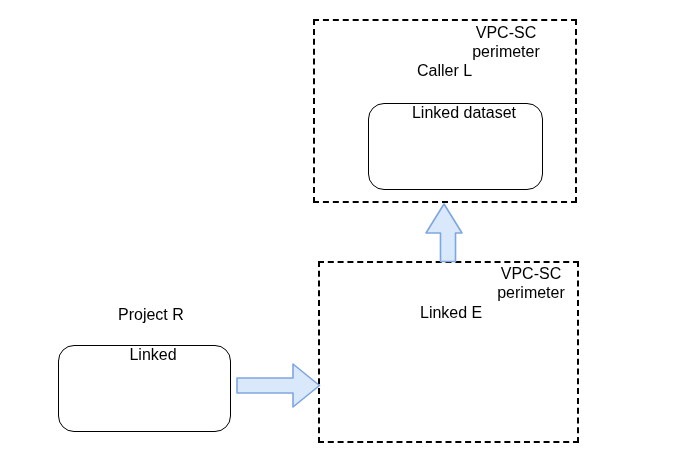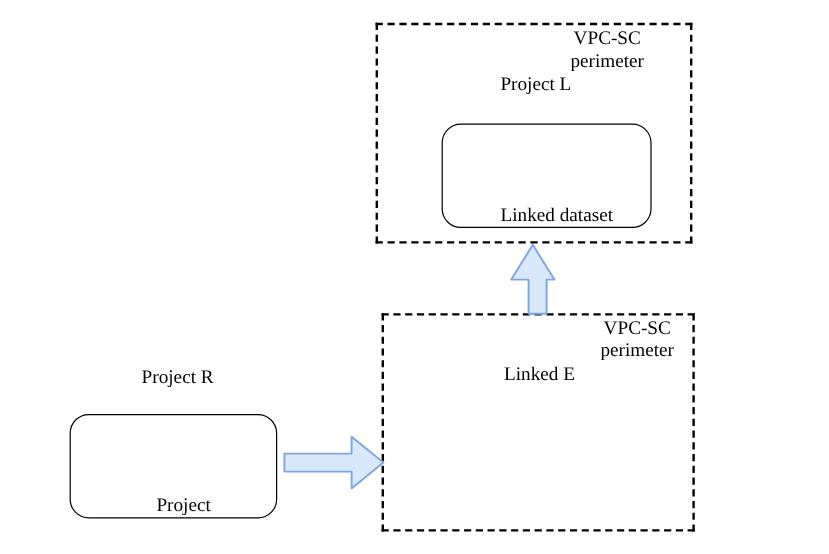--- a/index.html
+++ b/index.html
@@ -13,21 +13,20 @@
   body {
     font-family: "Liberation Sans", "DejaVu Sans", sans-serif;
     color: #000;
   }
   .canvas {
     position: relative;
     width: 691px;
     height: 462px;
     background: var(--bg);
     overflow: hidden;
-    font-family: Liberation Serif, serif;
   }
   .perimeter {
     position: absolute;
     border: 2px dashed var(--line);
     background: transparent;
   }
   .perimeter.top    { left: 313px; top: 19px;  width: 264px; height: 184px; }
   .perimeter.bottom { left: 318px; top: 261px; width: 261px; height: 182px; }
 
   .perimeter-label {
@@ -50,21 +49,21 @@
   .perimeter.top .project-label    { left: 102px; top: 40px; }
   .perimeter.bottom .project-label { left: 100px; top: 40px; }
   .project-label.standalone { left: 118px; top: 305px; }
 
   .node {
     position: absolute;
     border: 1.5px solid var(--line);
     border-radius: 16px;
     background: #fff;
     display: flex;
-    align-items: flex-end;
+    align-items: flex-start;
     justify-content: center;
     font-size: 16px;
     padding-left: 17px;
   }
   .node.linked-dataset { left: 53px; top: 82px; width: 175px; height: 87px; }
   .node.listing        { left: 63px; top: 82px; width: 173px; height: 84px; }
   .node.caller         { left: 58px; top: 345px; width: 173px; height: 87px; }
 
   svg.arrows {
     position: absolute;
@@ -79,34 +78,34 @@
     stroke-linejoin: round;
   }
 </style>
 </head>
 <body>
 
 <div class="canvas">
 
   <div class="perimeter top">
     <div class="perimeter-label">VPC-SC perimeter</div>
-    <div class="project-label">Project L</div>
+    <div class="project-label">Caller L</div>
     <div class="node linked-dataset">
       <span>Linked dataset</span>
     </div>
   </div>
 
   <div class="perimeter bottom">
     <div class="perimeter-label">VPC-SC perimeter</div>
     <div class="project-label">Linked E</div>
   </div>
 
   <div class="project-label standalone">Project R</div>
   <div class="node caller">
-    <span>Project</span>
+    <span>Linked</span>
   </div>
 
   <svg class="arrows" viewBox="0 0 691 462">
     <polygon points="237,378 293,378 293,364 319.5,385.5 293,407 293,393 237,393"></polygon>
     <polygon points="444,204 462,233 455.5,233 455.5,261.5 440.5,261.5 440.5,233 426,233"></polygon>
   </svg>
 
 </div>
 
 </body></html>

